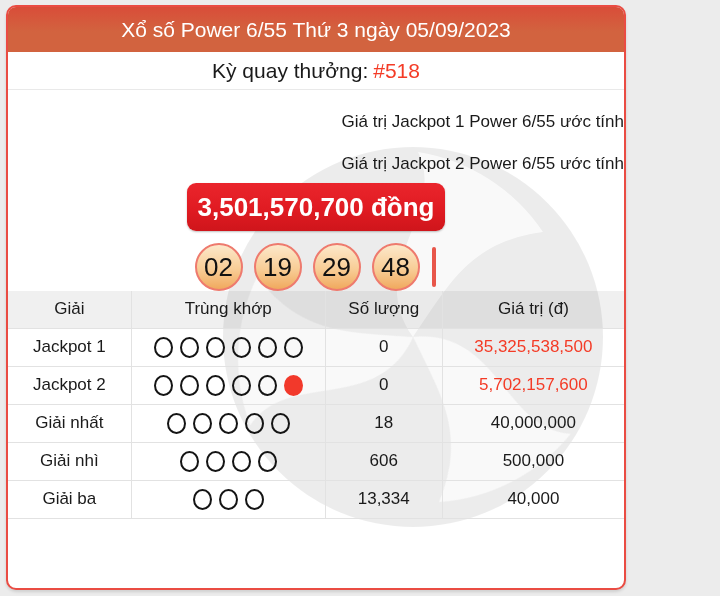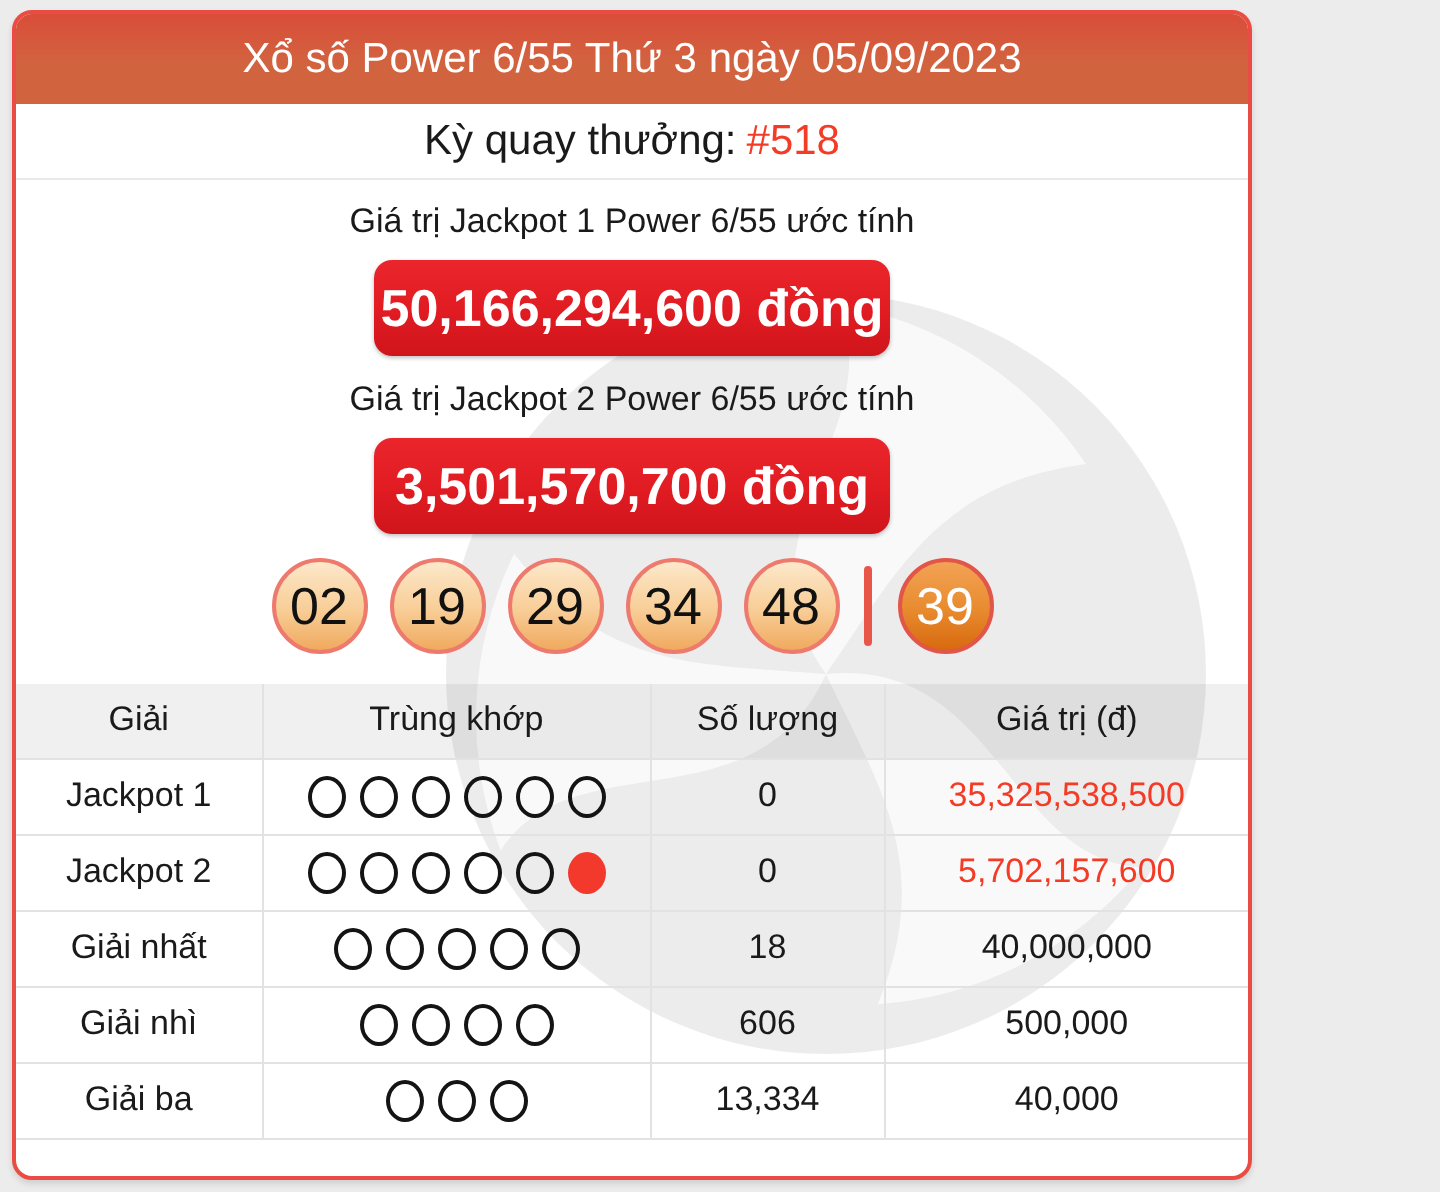--- a/index.html
+++ b/index.html
@@ -40,22 +40,22 @@
   .drawrow {
     height:38px;
     display:flex; align-items:center; justify-content:center;
     font-size:21px;
     border-bottom:1px solid #e9e9e9;
     background:transparent;
   }
   .drawrow .num { color:#f43b26; margin-left:5px; }
 
   .jp-label {
-    margin-top:11px;
-    text-align:center;
+    margin-top:22px;
+    text-align:right;
     font-size:17px;
   }
   .jp-amount {
     width:258px; height:48px;
     margin:9px auto 12px auto;
     border-radius:9px;
     background:linear-gradient(180deg,#ea252c 0%,#e01b22 55%,#cf151b 100%);
     color:#ffffff;
     font-weight:bold;
     font-size:26px;
@@ -85,21 +85,20 @@
   }
   .ball-divider {
     width:4px; height:40px;
     background:#e8564a;
     border-radius:2px;
     margin:0 7px;
   }
 
   table {
     width:100%;
-    margin-top:15px;
     border-collapse:collapse;
     table-layout:fixed;
     font-size:17px;
   }
   th, td {
     border:1px solid #e2e2e2;
     text-align:center;
     vertical-align:middle;
   }
   th { height:37px; font-weight:normal; background:rgba(30,30,30,0.065); }
@@ -147,36 +146,33 @@
       <span>Xổ số Power 6/55 Thứ 3 ngày 05/09/2023</span>
     </div>
 
     <div class="drawrow">
       <span>Kỳ quay thưởng:</span>
       <span class="num">#518</span>
     </div>
 
     <div class="jp-section">
       <div class="jp-label">Giá trị Jackpot 1 Power 6/55 ước tính</div>
-      <div class="jp-amount">50,166,294,600 đồng</div>
     </div>
 
     <div class="jp-section">
       <div class="jp-label">Giá trị Jackpot 2 Power 6/55 ước tính</div>
       <div class="jp-amount">3,501,570,700 đồng</div>
     </div>
 
     <div class="balls" id="balls">
         <div class="ball">02</div>
         <div class="ball">19</div>
         <div class="ball">29</div>
-        <div class="ball">34</div>
         <div class="ball">48</div>
         <div class="ball-divider"></div>
-        <div class="ball special">39</div>
       </div>
 
     <table>
       <colgroup>
         <col class="c-prize">
           <col class="c-match">
           <col class="c-count">
           <col class="c-value">
       </colgroup>
       <thead>

